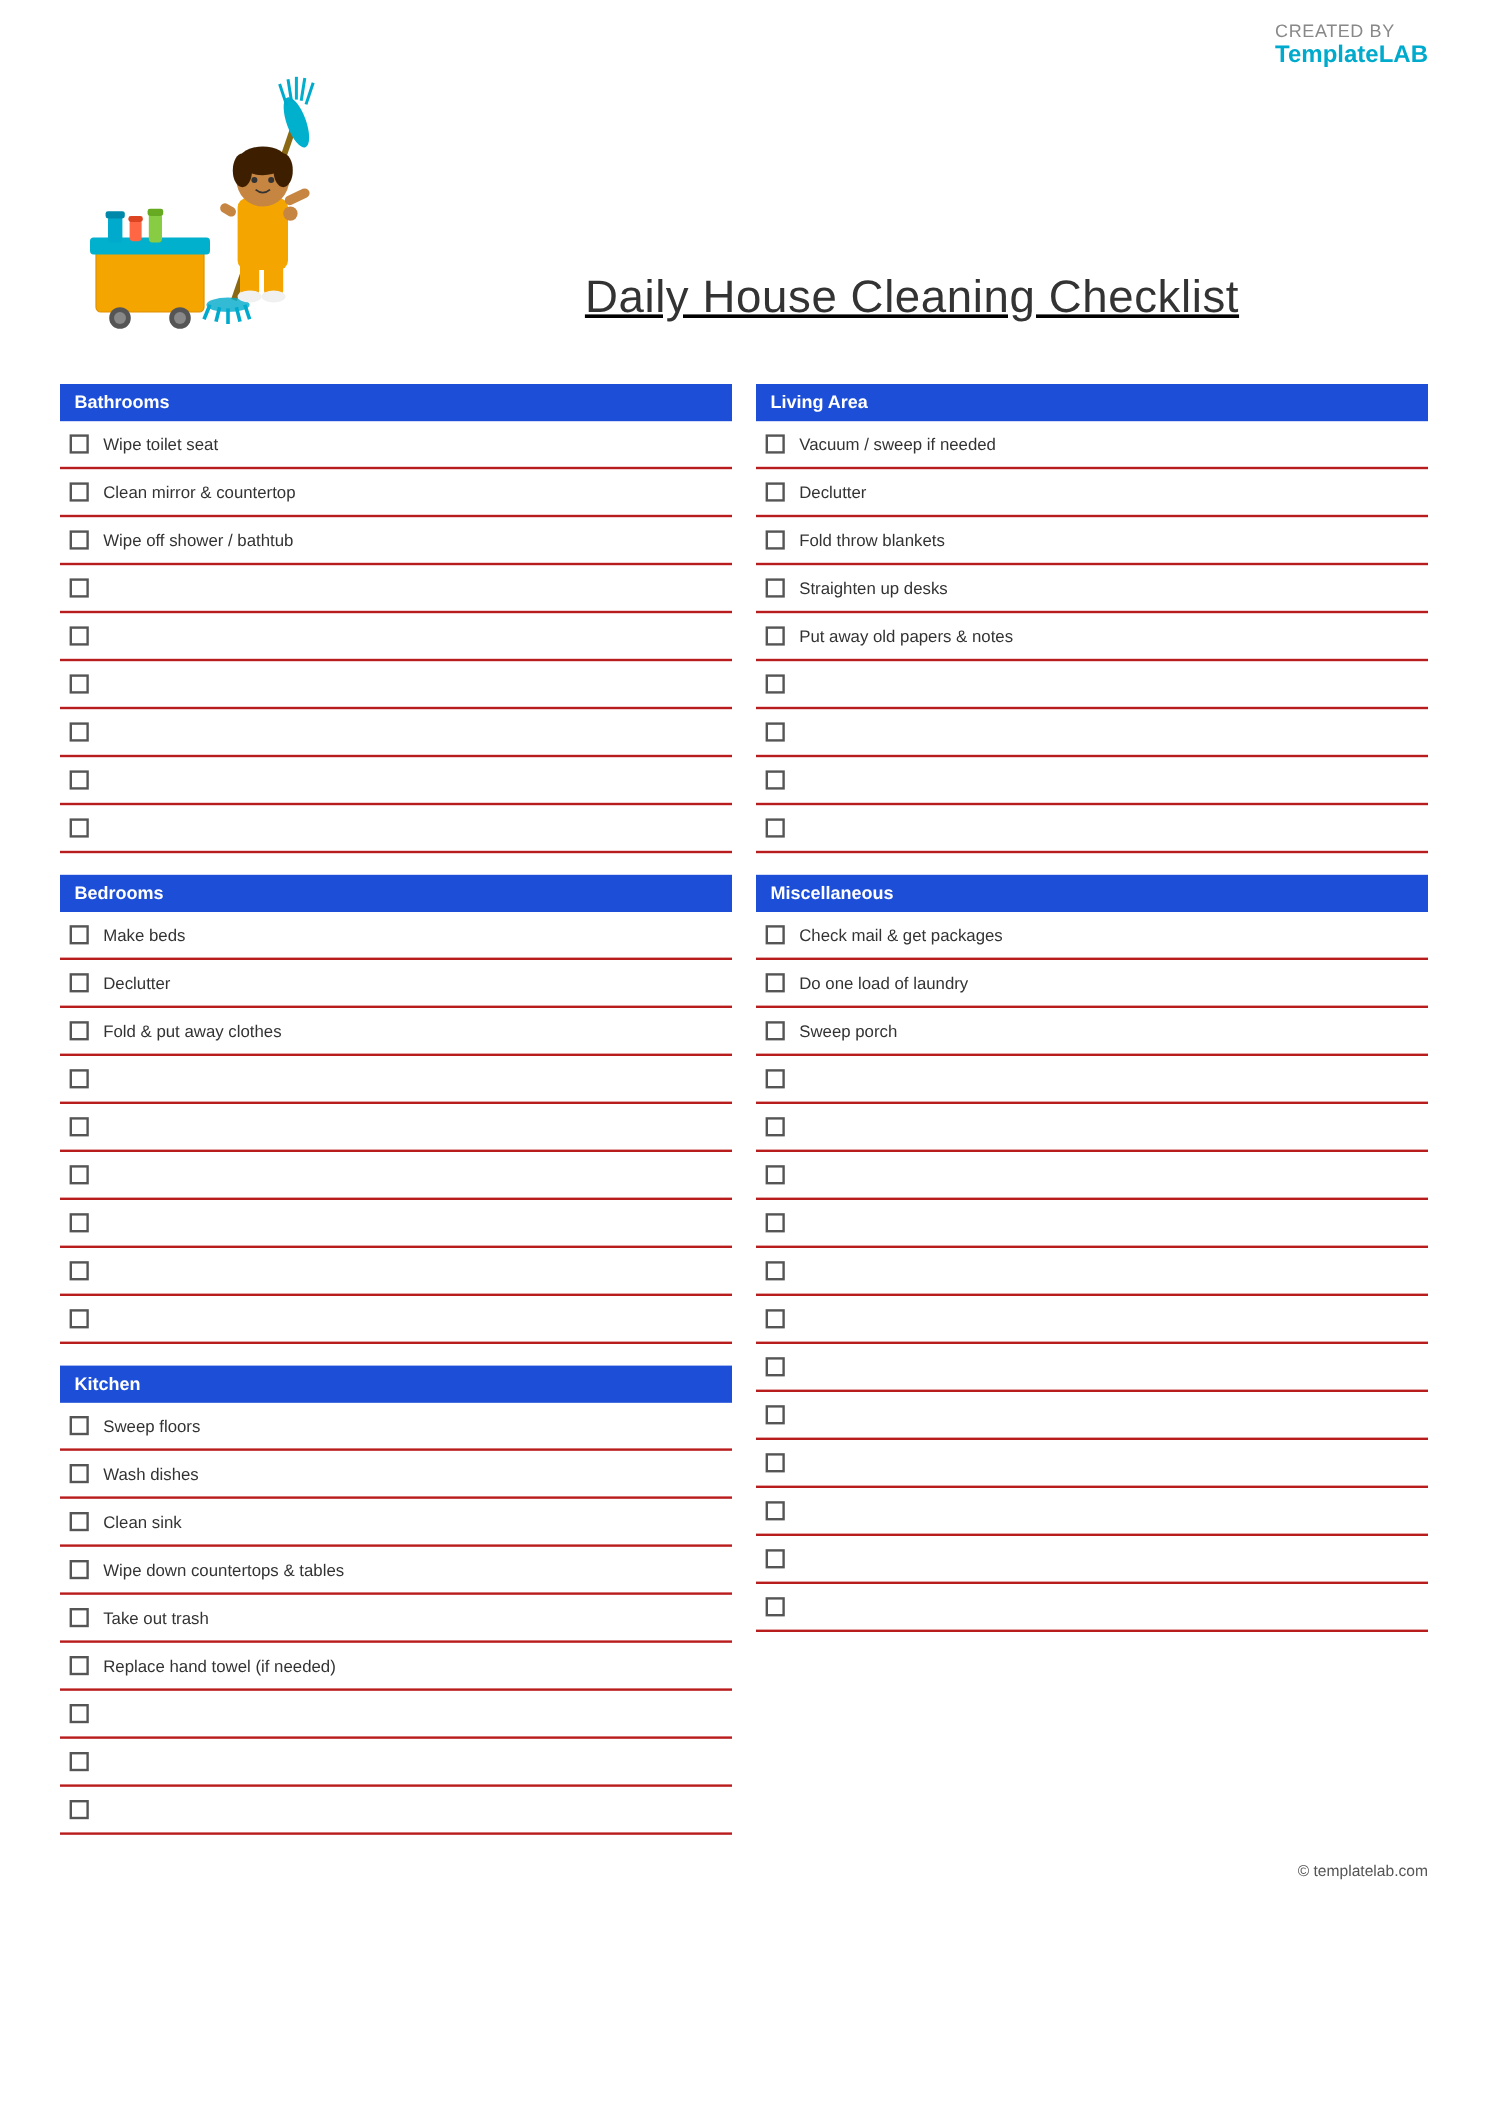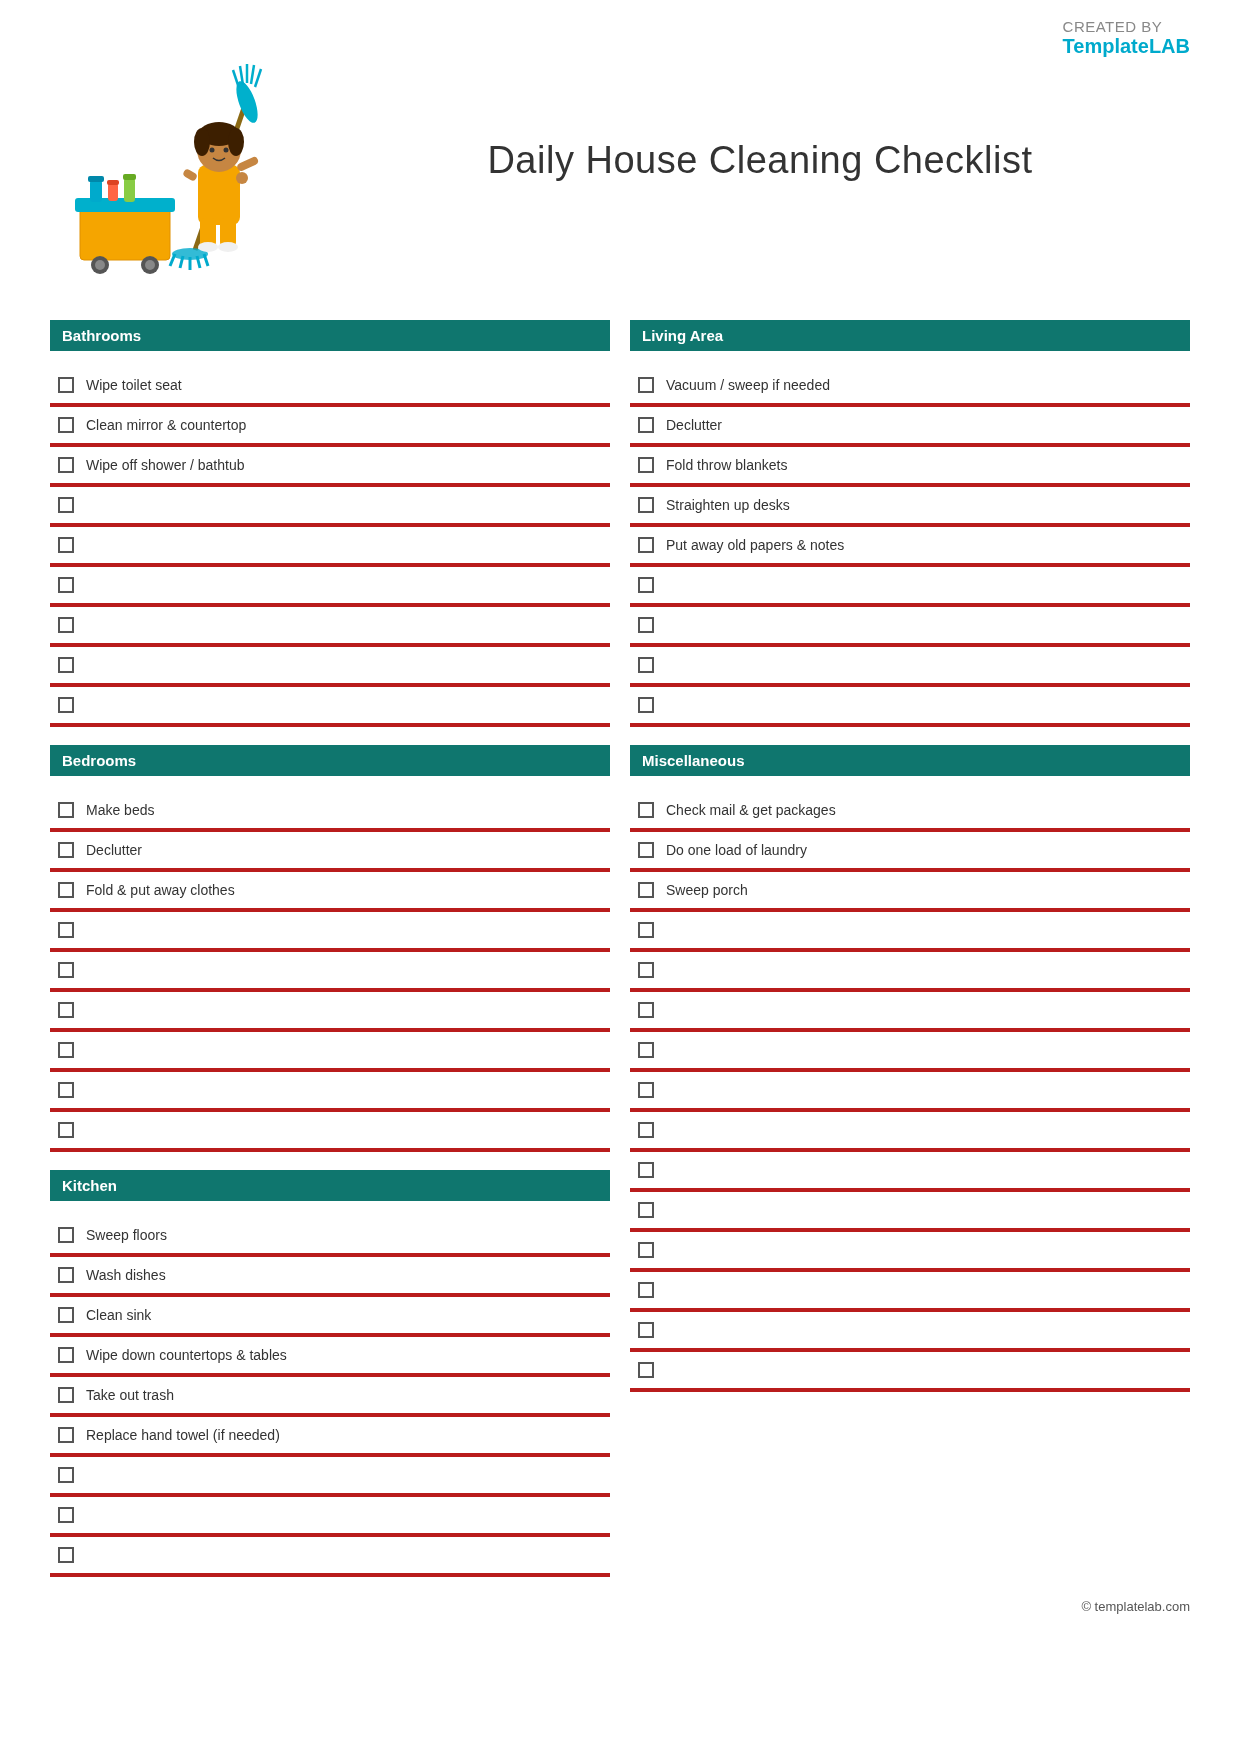--- a/index.html
+++ b/index.html
@@ -31,23 +31,24 @@
       font-size: 20px;
       font-weight: bold;
       color: #000;
     }
     .top-logo .logo-text span {
       color: #00aacc;
     }
 
     .header-area {
       display: flex;
-      align-items: center;
+      align-items: flex-end;
       margin-top: 20px;
       margin-bottom: 30px;
+      text-decoration: underline;
     }
 
     .header-image {
       width: 280px;
       height: 240px;
       flex-shrink: 0;
       position: relative;
     }
 
     
@@ -72,32 +73,32 @@
     .main-content {
       display: flex;
       gap: 20px;
     }
 
     .column {
       flex: 1;
     }
 
     .section-header {
-      background: #0f766e;
+      background: #1d4ed8;
       color: #fff;
       font-weight: bold;
       font-size: 15px;
       padding: 7px 12px;
-      margin-bottom: 16px;
+      margin-bottom: 0;
     }
 
     .checklist-item {
       display: flex;
       align-items: center;
-      border-bottom: 4px solid #b91c1c;
+      border-bottom: 2px solid #b91c1c;
       padding: 7px 8px;
       min-height: 40px;
     }
 
     .checkbox {
       width: 16px;
       height: 16px;
       border: 2px solid #555;
       display: inline-block;
       flex-shrink: 0;

